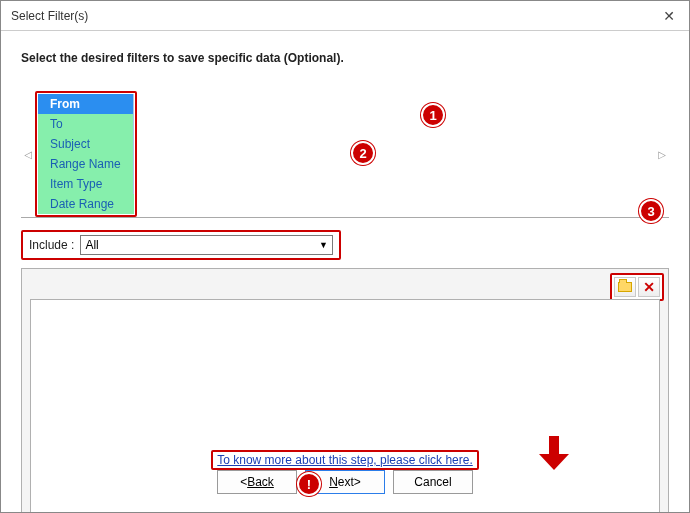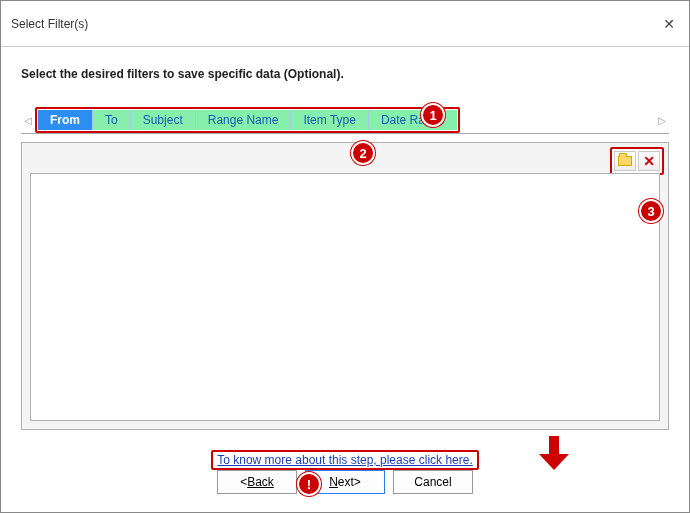--- a/index.html
+++ b/index.html
@@ -7,21 +7,21 @@
   body {
     font-family: "Segoe UI", Tahoma, Arial, sans-serif;
     font-size: 12px;
     background: #fff;
     width: 690px;
     height: 513px;
     position: relative;
     border: 1px solid #888;
   }
   .titlebar {
-    height: 46px;
+    height: 30px;
     display: flex;
     align-items: center;
     justify-content: space-between;
     border-bottom: 1px solid #ccc;
     padding: 0 8px 0 10px;
     font-size: 12px;
     color: #333;
   }
   .close-x {
     font-size: 14px;
@@ -50,20 +50,21 @@
     width: 14px;
     text-align: center;
     color: #999;
     font-size: 10px;
   }
   .tabs {
     display: flex;
     border: 2px solid #cc0000;
     border-radius: 2px;
     padding: 1px;
+    flex-direction: column;
   }
   .tab {
     padding: 3px 12px;
     font-size: 12px;
     color: #1a5fb4;
     border-right: 1px solid #a9c8e8;
     background: #86efac;
     cursor: pointer;
   }
   .tab:last-child { border-right: none; }
@@ -222,20 +223,27 @@
       <div class="tab active">From</div>
       <div class="tab">To</div>
       <div class="tab">Subject</div>
       <div class="tab">Range Name</div>
       <div class="tab">Item Type</div>
       <div class="tab">Date Range</div>
     </div>
     <div class="scroll-arrow" style="margin-left:auto">▷</div>
   </div>
 
+  <div class="include-row">
+    <span class="include-label">Include :</span>
+    <div class="include-select">
+      <span>All</span>
+      <span class="caret">▼</span>
+    </div>
+  </div>
 
   <div class="panel-outer">
     <div class="panel-toolbar-box">
       <div class="tool-btn">
         <span class="folder-icon"></span>
       </div>
       <div class="tool-btn">
         <span class="x-icon">✕</span>
       </div>
     </div>

